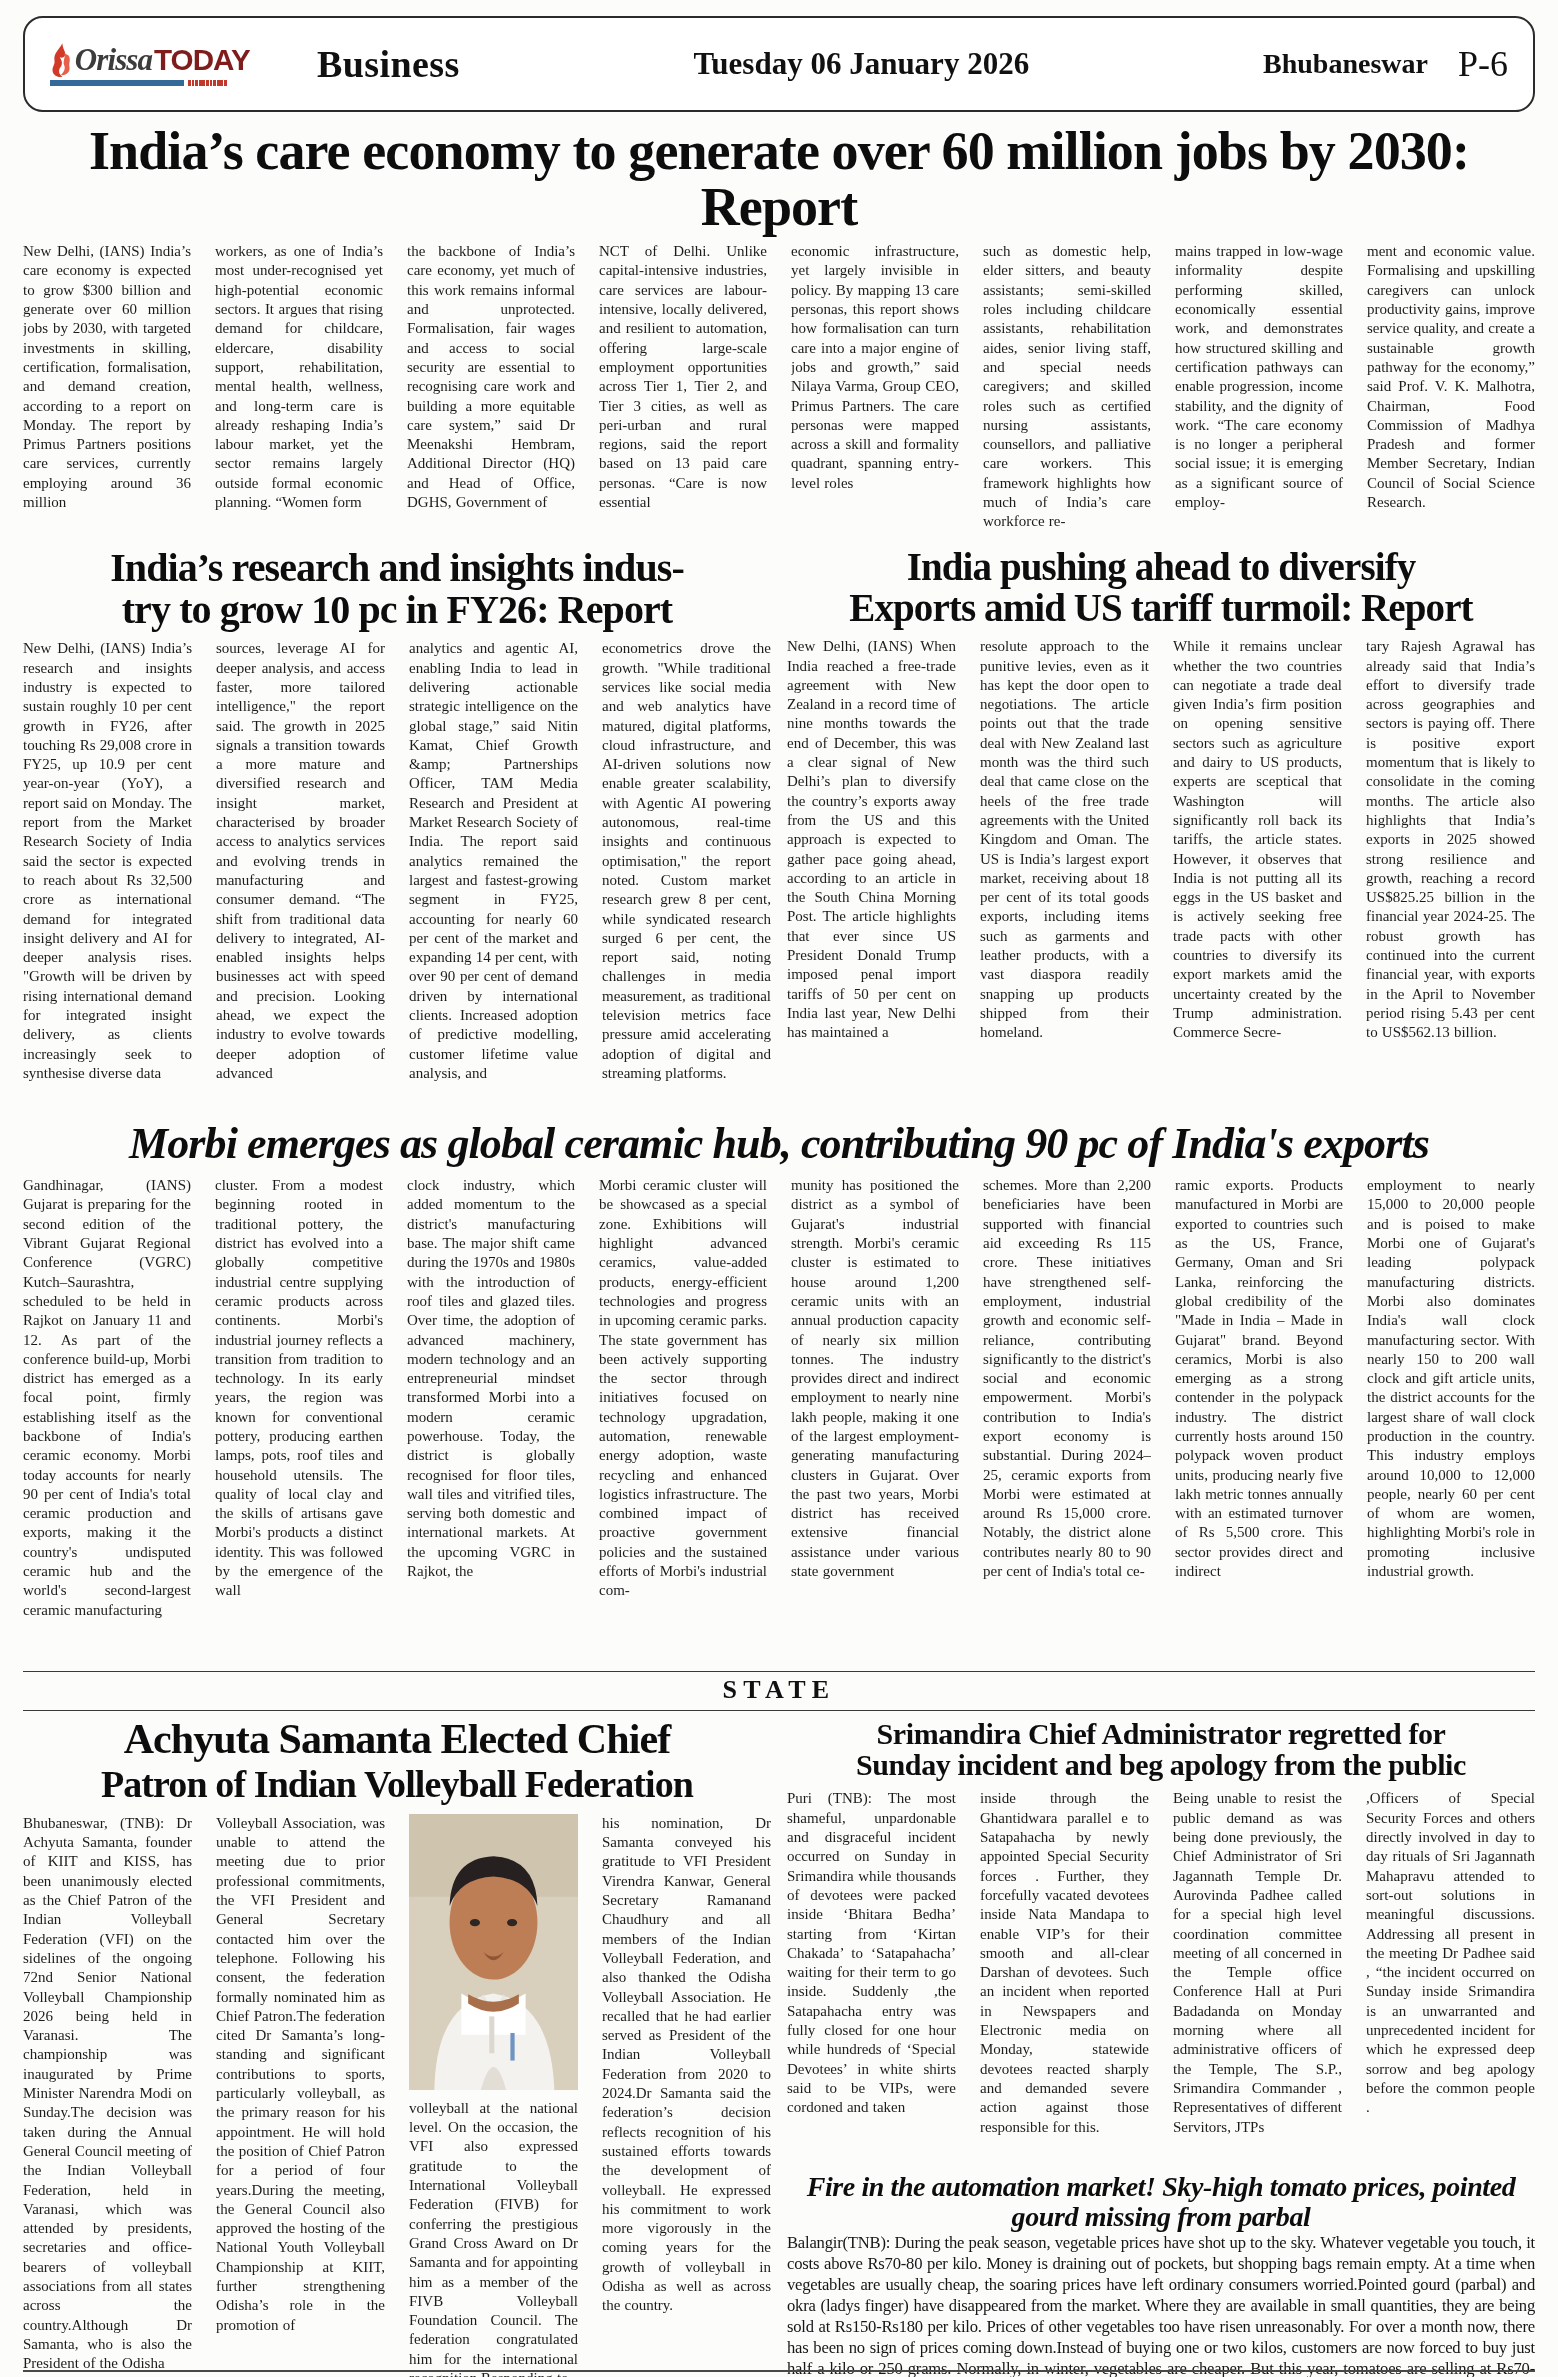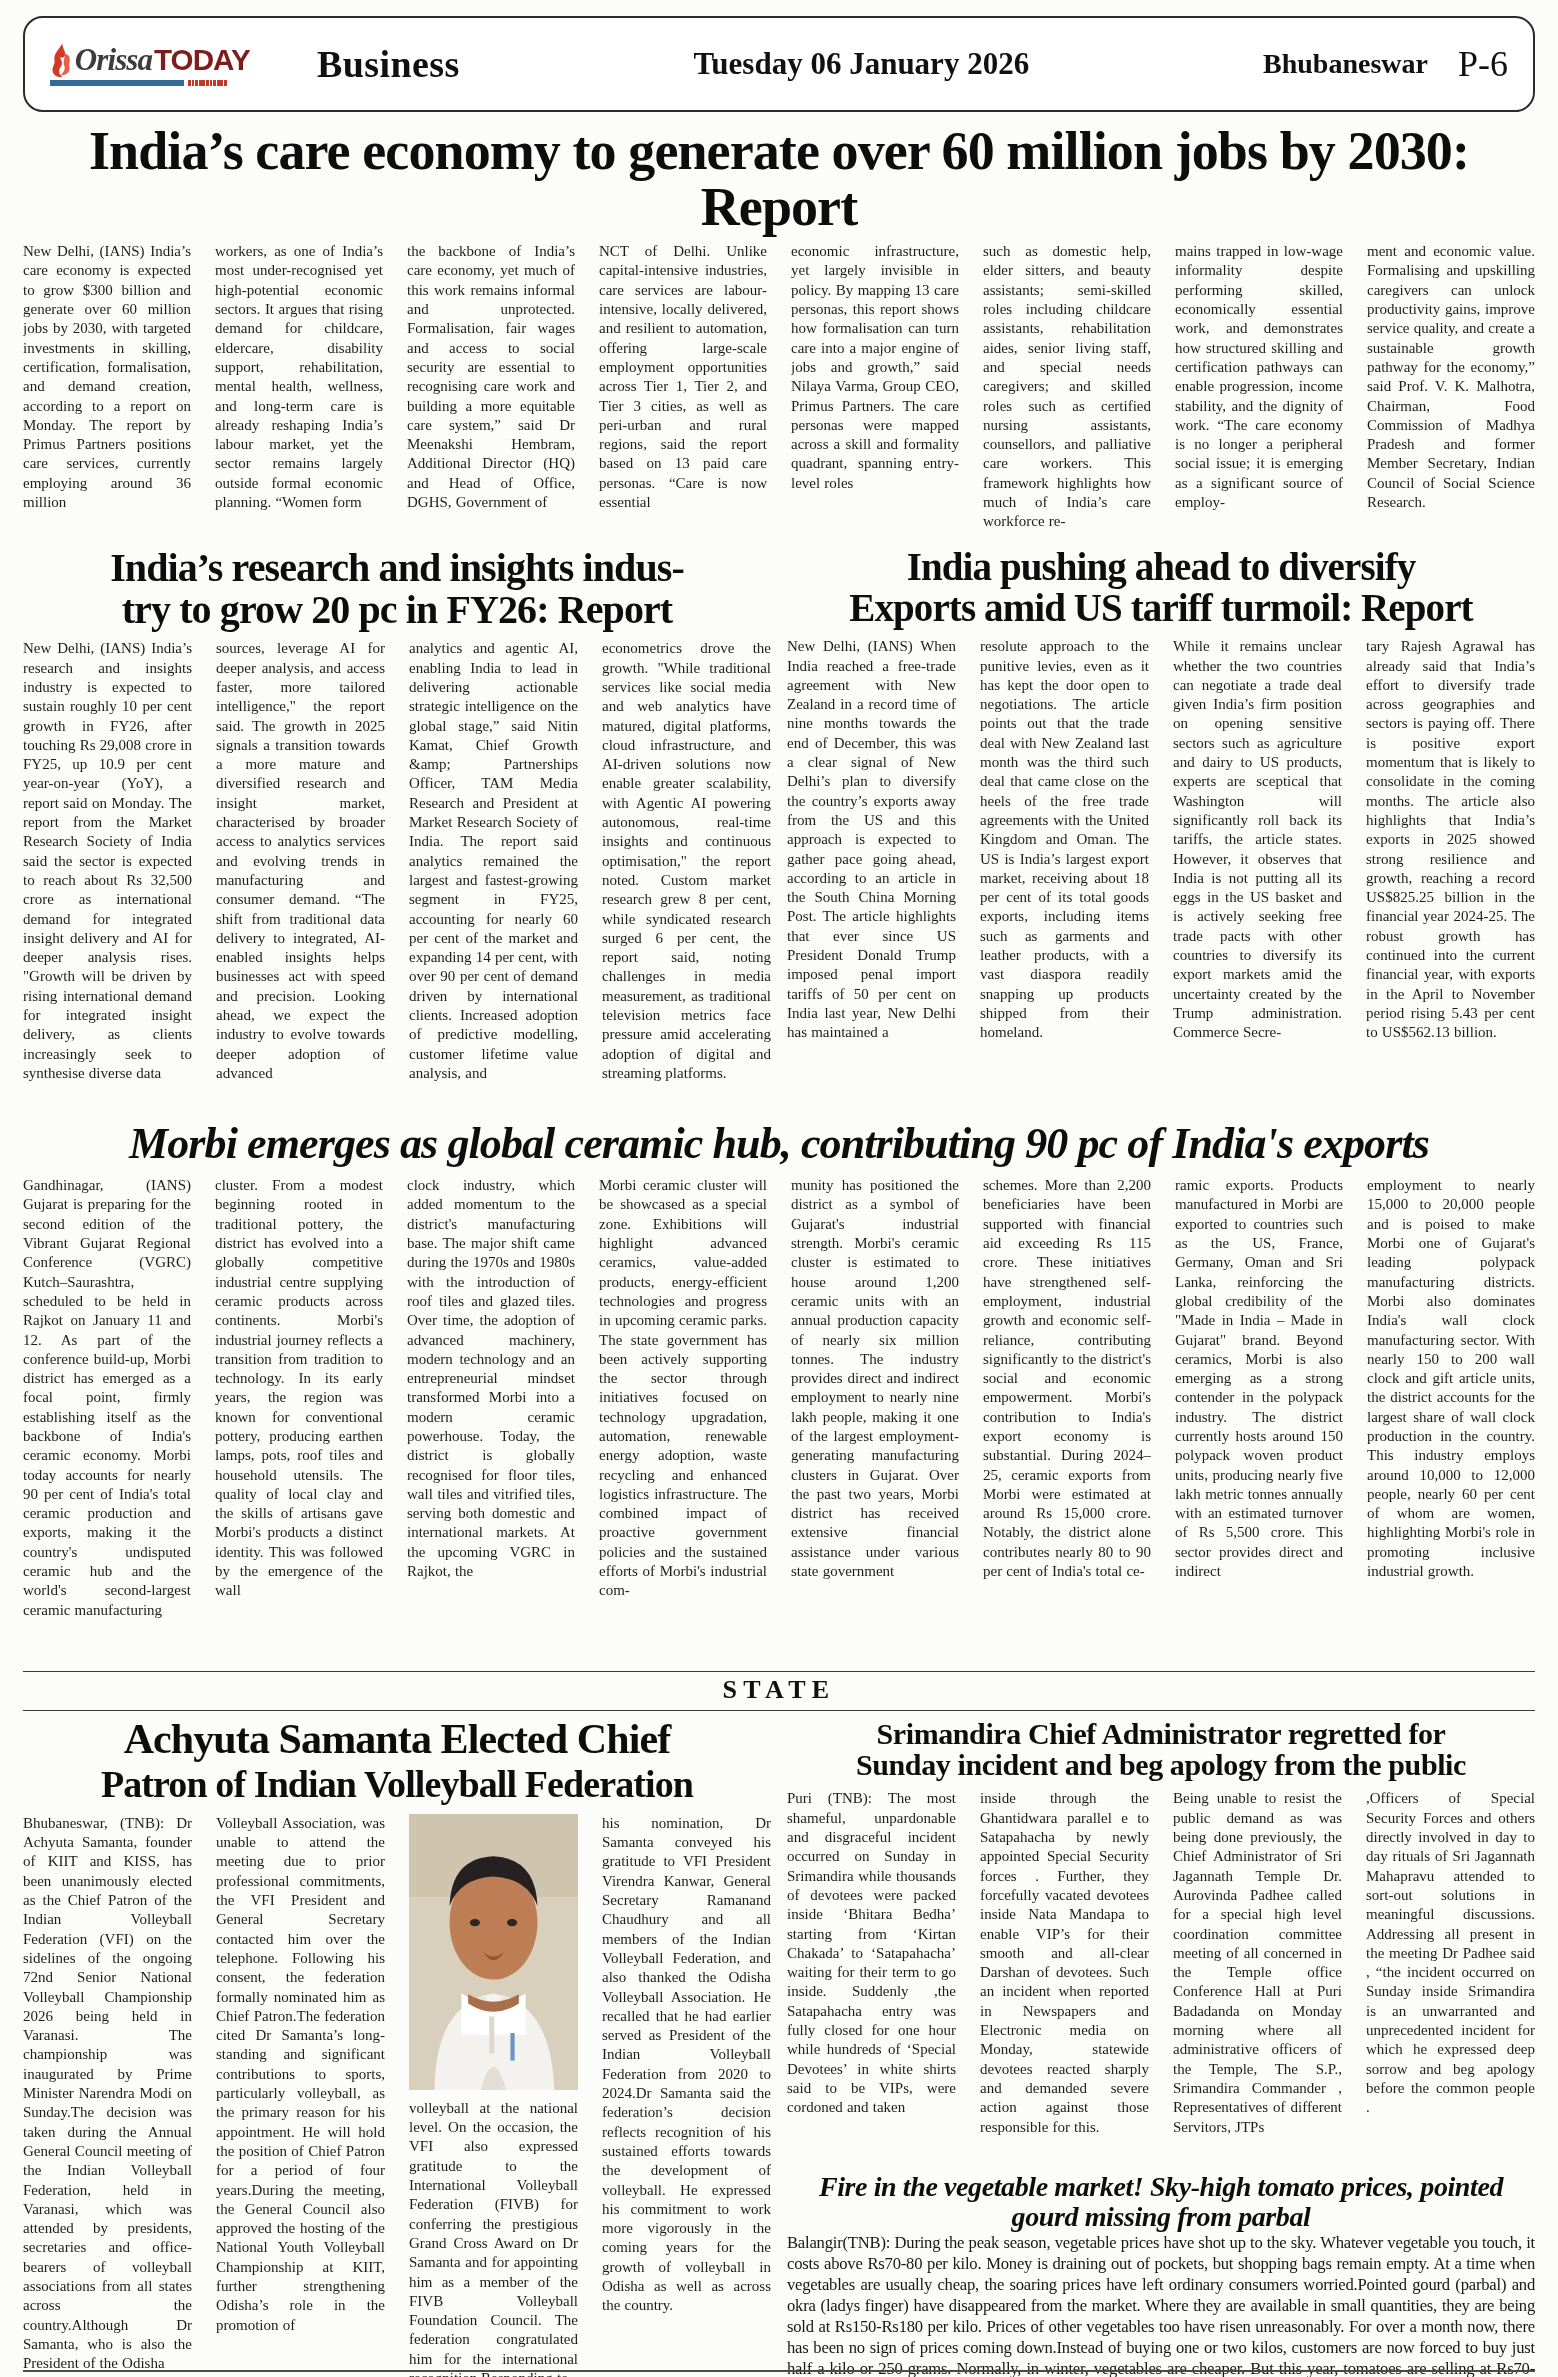--- a/index.html
+++ b/index.html
@@ -103,21 +103,21 @@
         <div class="col">mains trapped in low-wage informality despite performing skilled, economically essential work, and demonstrates how structured skilling and certification pathways can enable progression, income stability, and the dignity of work.  “The care economy is no longer a peripheral social issue; it is emerging as a significant source of employ-</div>
         <div class="col">ment and economic value. Formalising and upskilling caregivers can unlock productivity gains, improve service quality, and create a sustainable growth pathway for the economy,” said Prof. V. K. Malhotra, Chairman, Food Commission of Madhya Pradesh and former Member Secretary, Indian Council of Social Science Research.</div>
       </div>
     </section>
 
     <div class="gap10"></div>
 
     <div class="row">
       <section class="half">
         <div class="hl hl-mid">India’s research and insights indus-</div>
-        <div class="hl hl-mid">try to grow 20 pc in FY26: Report</div>
+        <div class="hl hl-mid">try to grow 10 pc in FY26: Report</div>
         <div class="gap10"></div>
         <div class="cols h530">
           <div class="col">New Delhi, (IANS) India’s research and insights industry is expected to sustain roughly 10 per cent growth in FY26, after touching Rs 29,008 crore in FY25, up 10.9 per cent year-on-year (YoY), a report said on Monday. The report from the Market Research Society of India said the sector is expected to reach about Rs 32,500 crore as international demand for integrated insight delivery and AI for deeper analysis rises.  "Growth will be driven by rising international demand for integrated insight delivery, as clients increasingly seek to synthesise diverse data</div>
           <div class="col">sources, leverage AI for deeper analysis, and access faster, more tailored intelligence," the report said.  The growth in 2025 signals a transition towards a more mature and diversified research and insight market, characterised by broader access to analytics services and evolving trends in manufacturing and consumer demand.  “The shift from traditional data delivery to integrated, AI-enabled insights helps businesses act with speed and precision. Looking ahead, we expect the industry to evolve towards deeper adoption of advanced</div>
           <div class="col">analytics and agentic AI, enabling India to lead in delivering actionable strategic intelligence on the global stage,” said Nitin Kamat, Chief Growth &amp;amp; Partnerships Officer, TAM Media Research and President at Market Research Society of India.  The report said analytics remained the largest and fastest-growing segment in FY25, accounting for nearly 60 per cent of the market and expanding 14 per cent, with over 90 per cent of demand driven by international clients.  Increased adoption of predictive modelling, customer lifetime value analysis, and</div>
           <div class="col">econometrics drove the growth.  "While traditional services like social media and web analytics have matured, digital platforms, cloud infrastructure, and AI-driven solutions now enable greater scalability, with Agentic AI powering autonomous, real-time insights and continuous optimisation," the report noted.  Custom market research grew 8 per cent, while syndicated research surged 6 per cent, the report said, noting challenges in media measurement, as traditional television metrics face pressure amid accelerating adoption of digital and streaming platforms.</div>
         </div>
       </section>
       <section class="half">
         <div class="hl hl-mid2">India pushing ahead to diversify</div>
@@ -187,21 +187,21 @@
         <div class="hl hl-sri">Srimandira Chief Administrator regretted for</div>
         <div class="hl hl-sri">Sunday incident and beg apology from the  public</div>
         <div class="gap10"></div>
         <div class="cols h415">
           <div class="col">Puri (TNB): The most shameful, unpardonable and disgraceful incident occurred on Sunday in Srimandira while thousands of devotees were packed inside ‘Bhitara Bedha’ starting from ‘Kirtan Chakada’ to ‘Satapahacha’ waiting for their term to go inside. Suddenly ,the Satapahacha entry was fully closed for one hour while hundreds of  ‘Special Devotees’ in white shirts  said to be VIPs, were cordoned and taken</div>
           <div class="col">inside through the Ghantidwara parallel e to Satapahacha by newly appointed Special Security forces . Further, they forcefully vacated devotees inside Nata Mandapa to enable VIP’s  for their smooth and all-clear Darshan of devotees. Such an  incident when reported in Newspapers and Electronic media on Monday, statewide devotees reacted sharply and demanded severe action against those responsible for this.</div>
           <div class="col">Being unable to resist the public demand as was being done  previously, the Chief Administrator of Sri Jagannath Temple Dr. Aurovinda Padhee called for a special high level coordination committee meeting of all concerned in the Temple office Conference Hall at Puri Badadanda on  Monday morning where all administrative officers of the Temple,  The  S.P., Srimandira Commander , Representatives of different Servitors, JTPs</div>
           <div class="col">,Officers of  Special Security Forces and others directly involved in day to day rituals of Sri Jagannath Mahapravu attended to sort-out solutions in  meaningful discussions. Addressing all present in the meeting Dr Padhee said , “the incident occurred on Sunday inside Srimandira is an unwarranted and unprecedented incident for which he expressed deep sorrow and beg apology before the common people .</div>
         </div>
         <div class="veg">
-          <div class="hl hl-veg">Fire in the vegetable market! Sky-high tomato prices, pointed gourd missing from parbal</div>
+          <div class="hl hl-veg">Fire in the automation market! Sky-high tomato prices, pointed gourd missing from parbal</div>
           <div class="veg-body">Balangir(TNB): During the peak season, vegetable prices have shot up to the sky. Whatever vegetable you touch, it costs above Rs70-80 per kilo. Money is draining out of pockets, but shopping bags remain empty. At a time when vegetables are usually cheap, the soaring prices have left ordinary consumers worried.Pointed gourd (parbal) and okra (ladys finger) have disappeared from the market. Where they are available in small quantities, they are being sold at Rs150-Rs180 per kilo. Prices of other vegetables too have risen unreasonably. For over a month now, there has been no sign of prices coming down.Instead of buying one or two kilos, customers are now forced to buy just half a kilo or 250 grams. Normally, in winter, vegetables are cheaper. But this year, tomatoes are selling at Rs70-Rs80 per kilo, and almost all vegetables are above Rs80.Consumers are urging the government to take steps to regulate prices so that common people can manage their daily needs.</div>
         </div>
       </section>
     </div>
 
   </div>
   <div class="bottom-rule"></div>
 </div>
 
 

